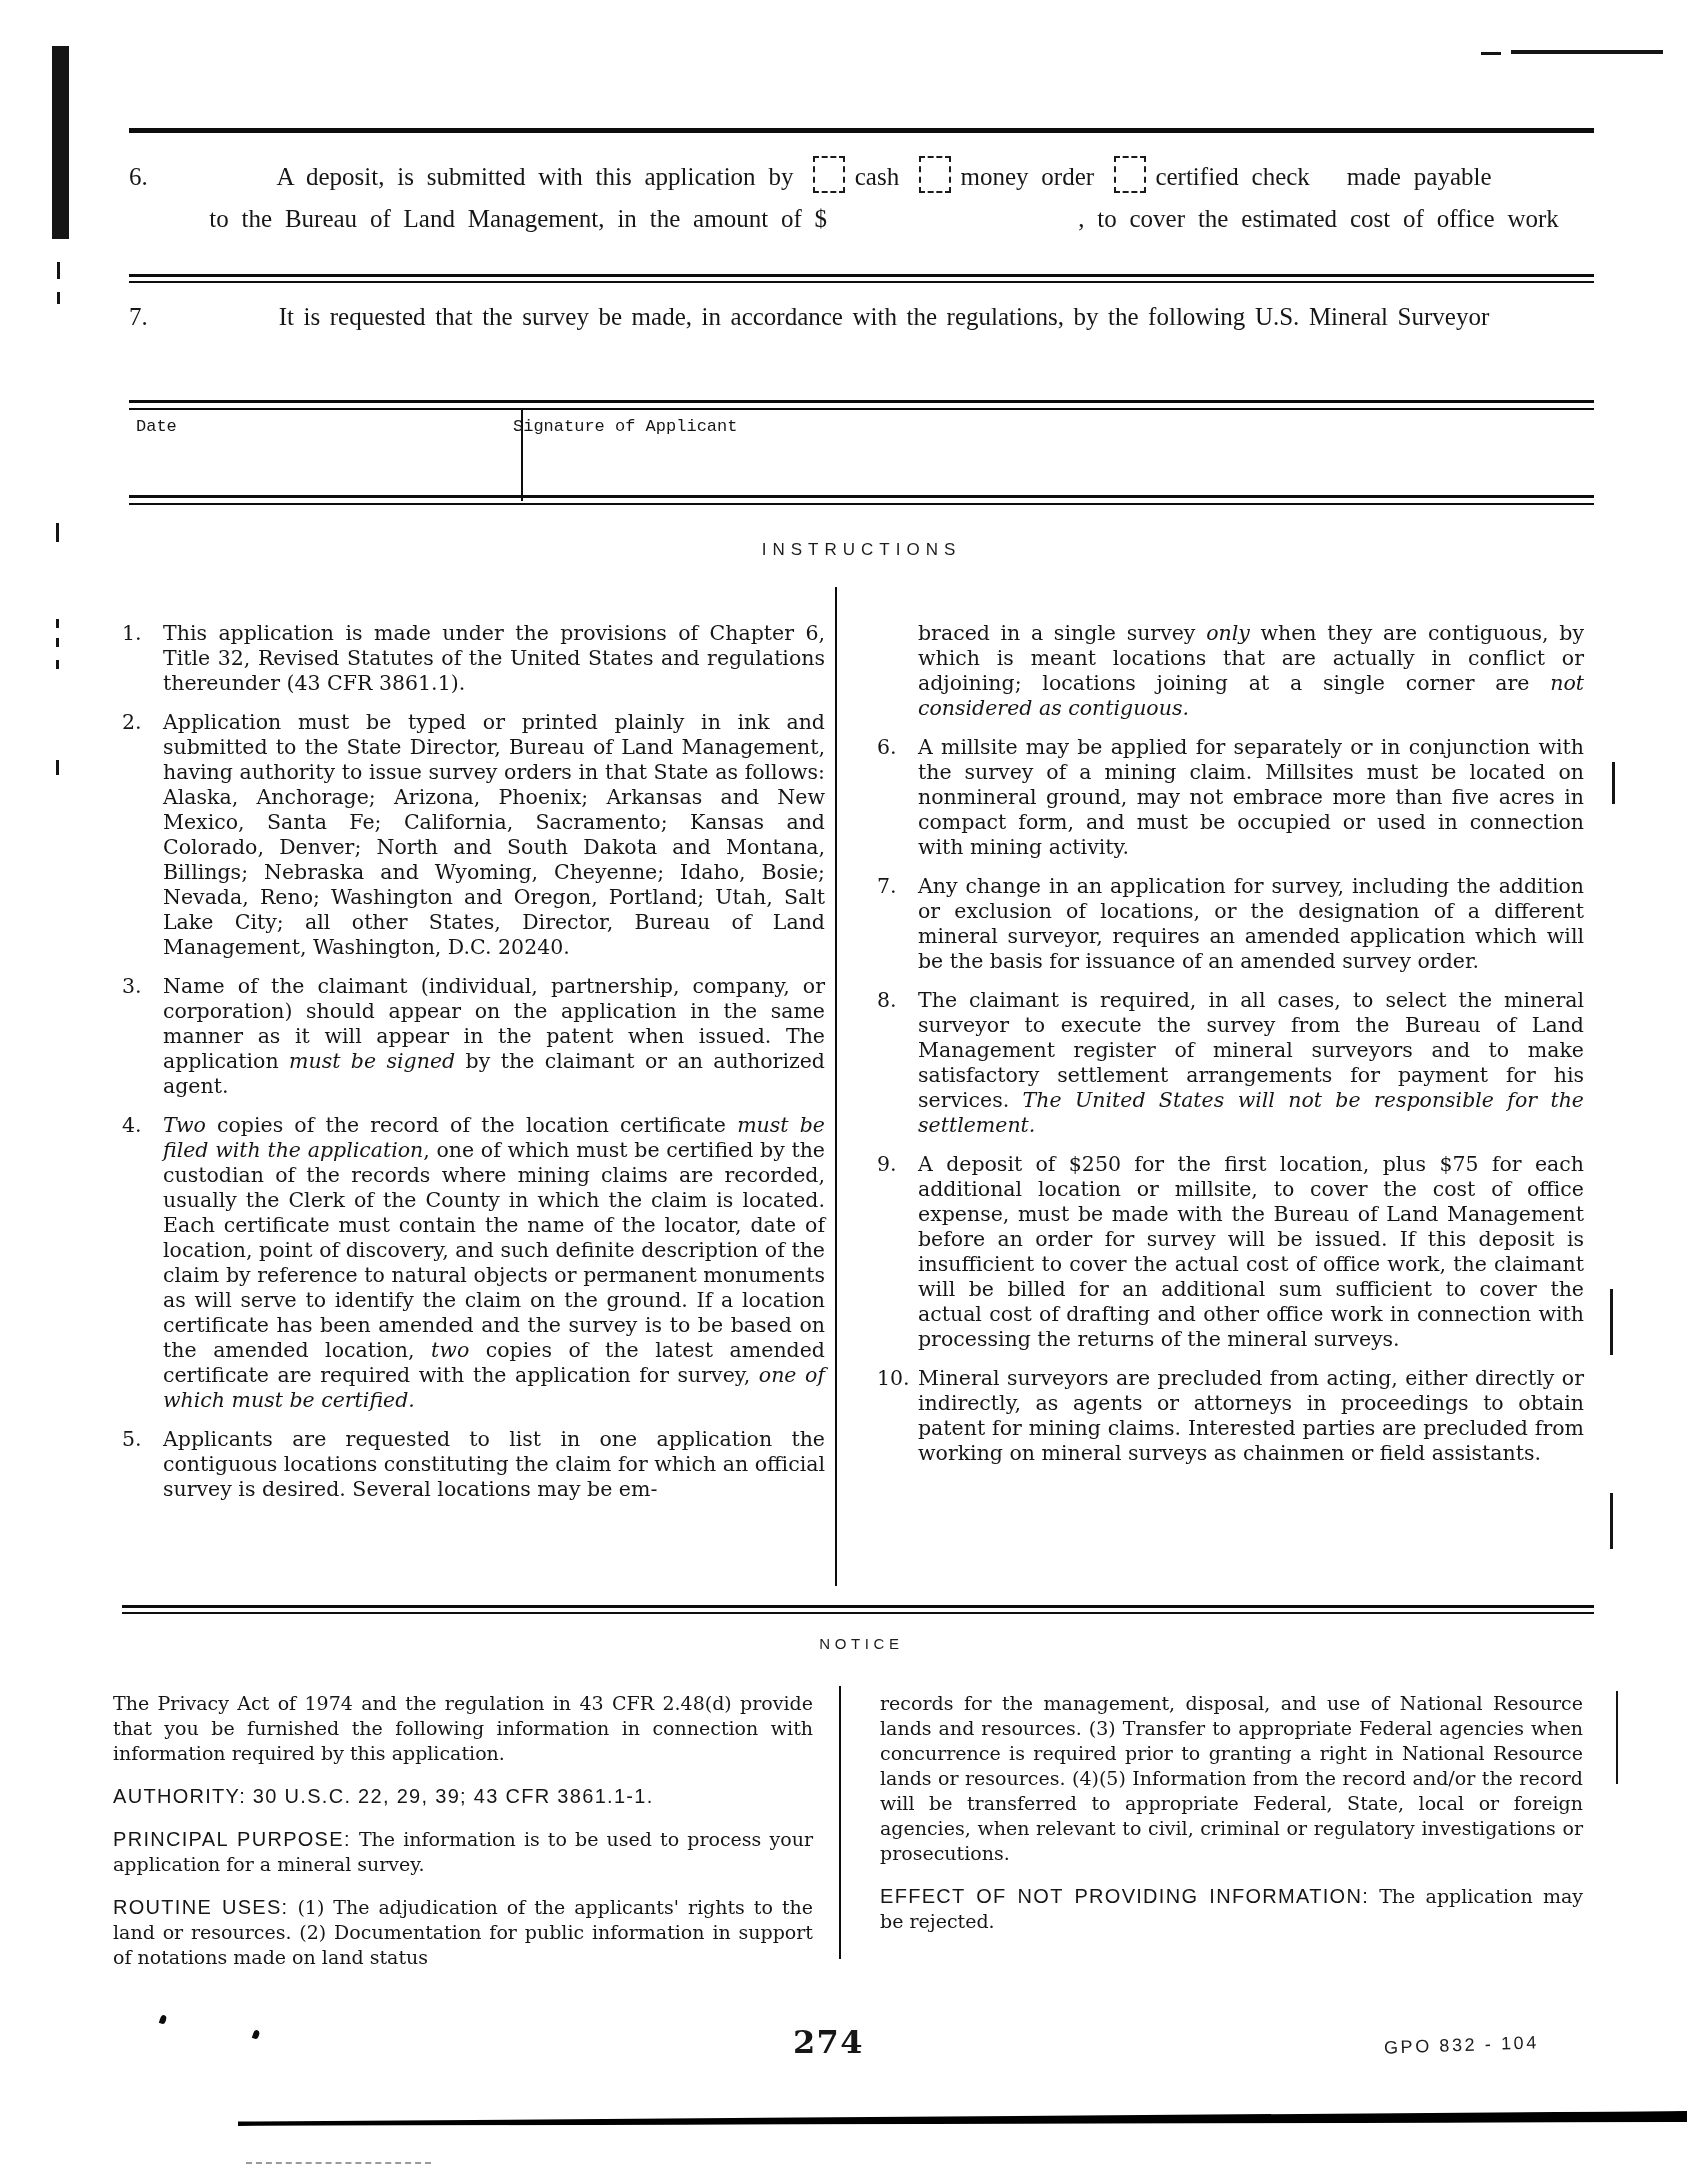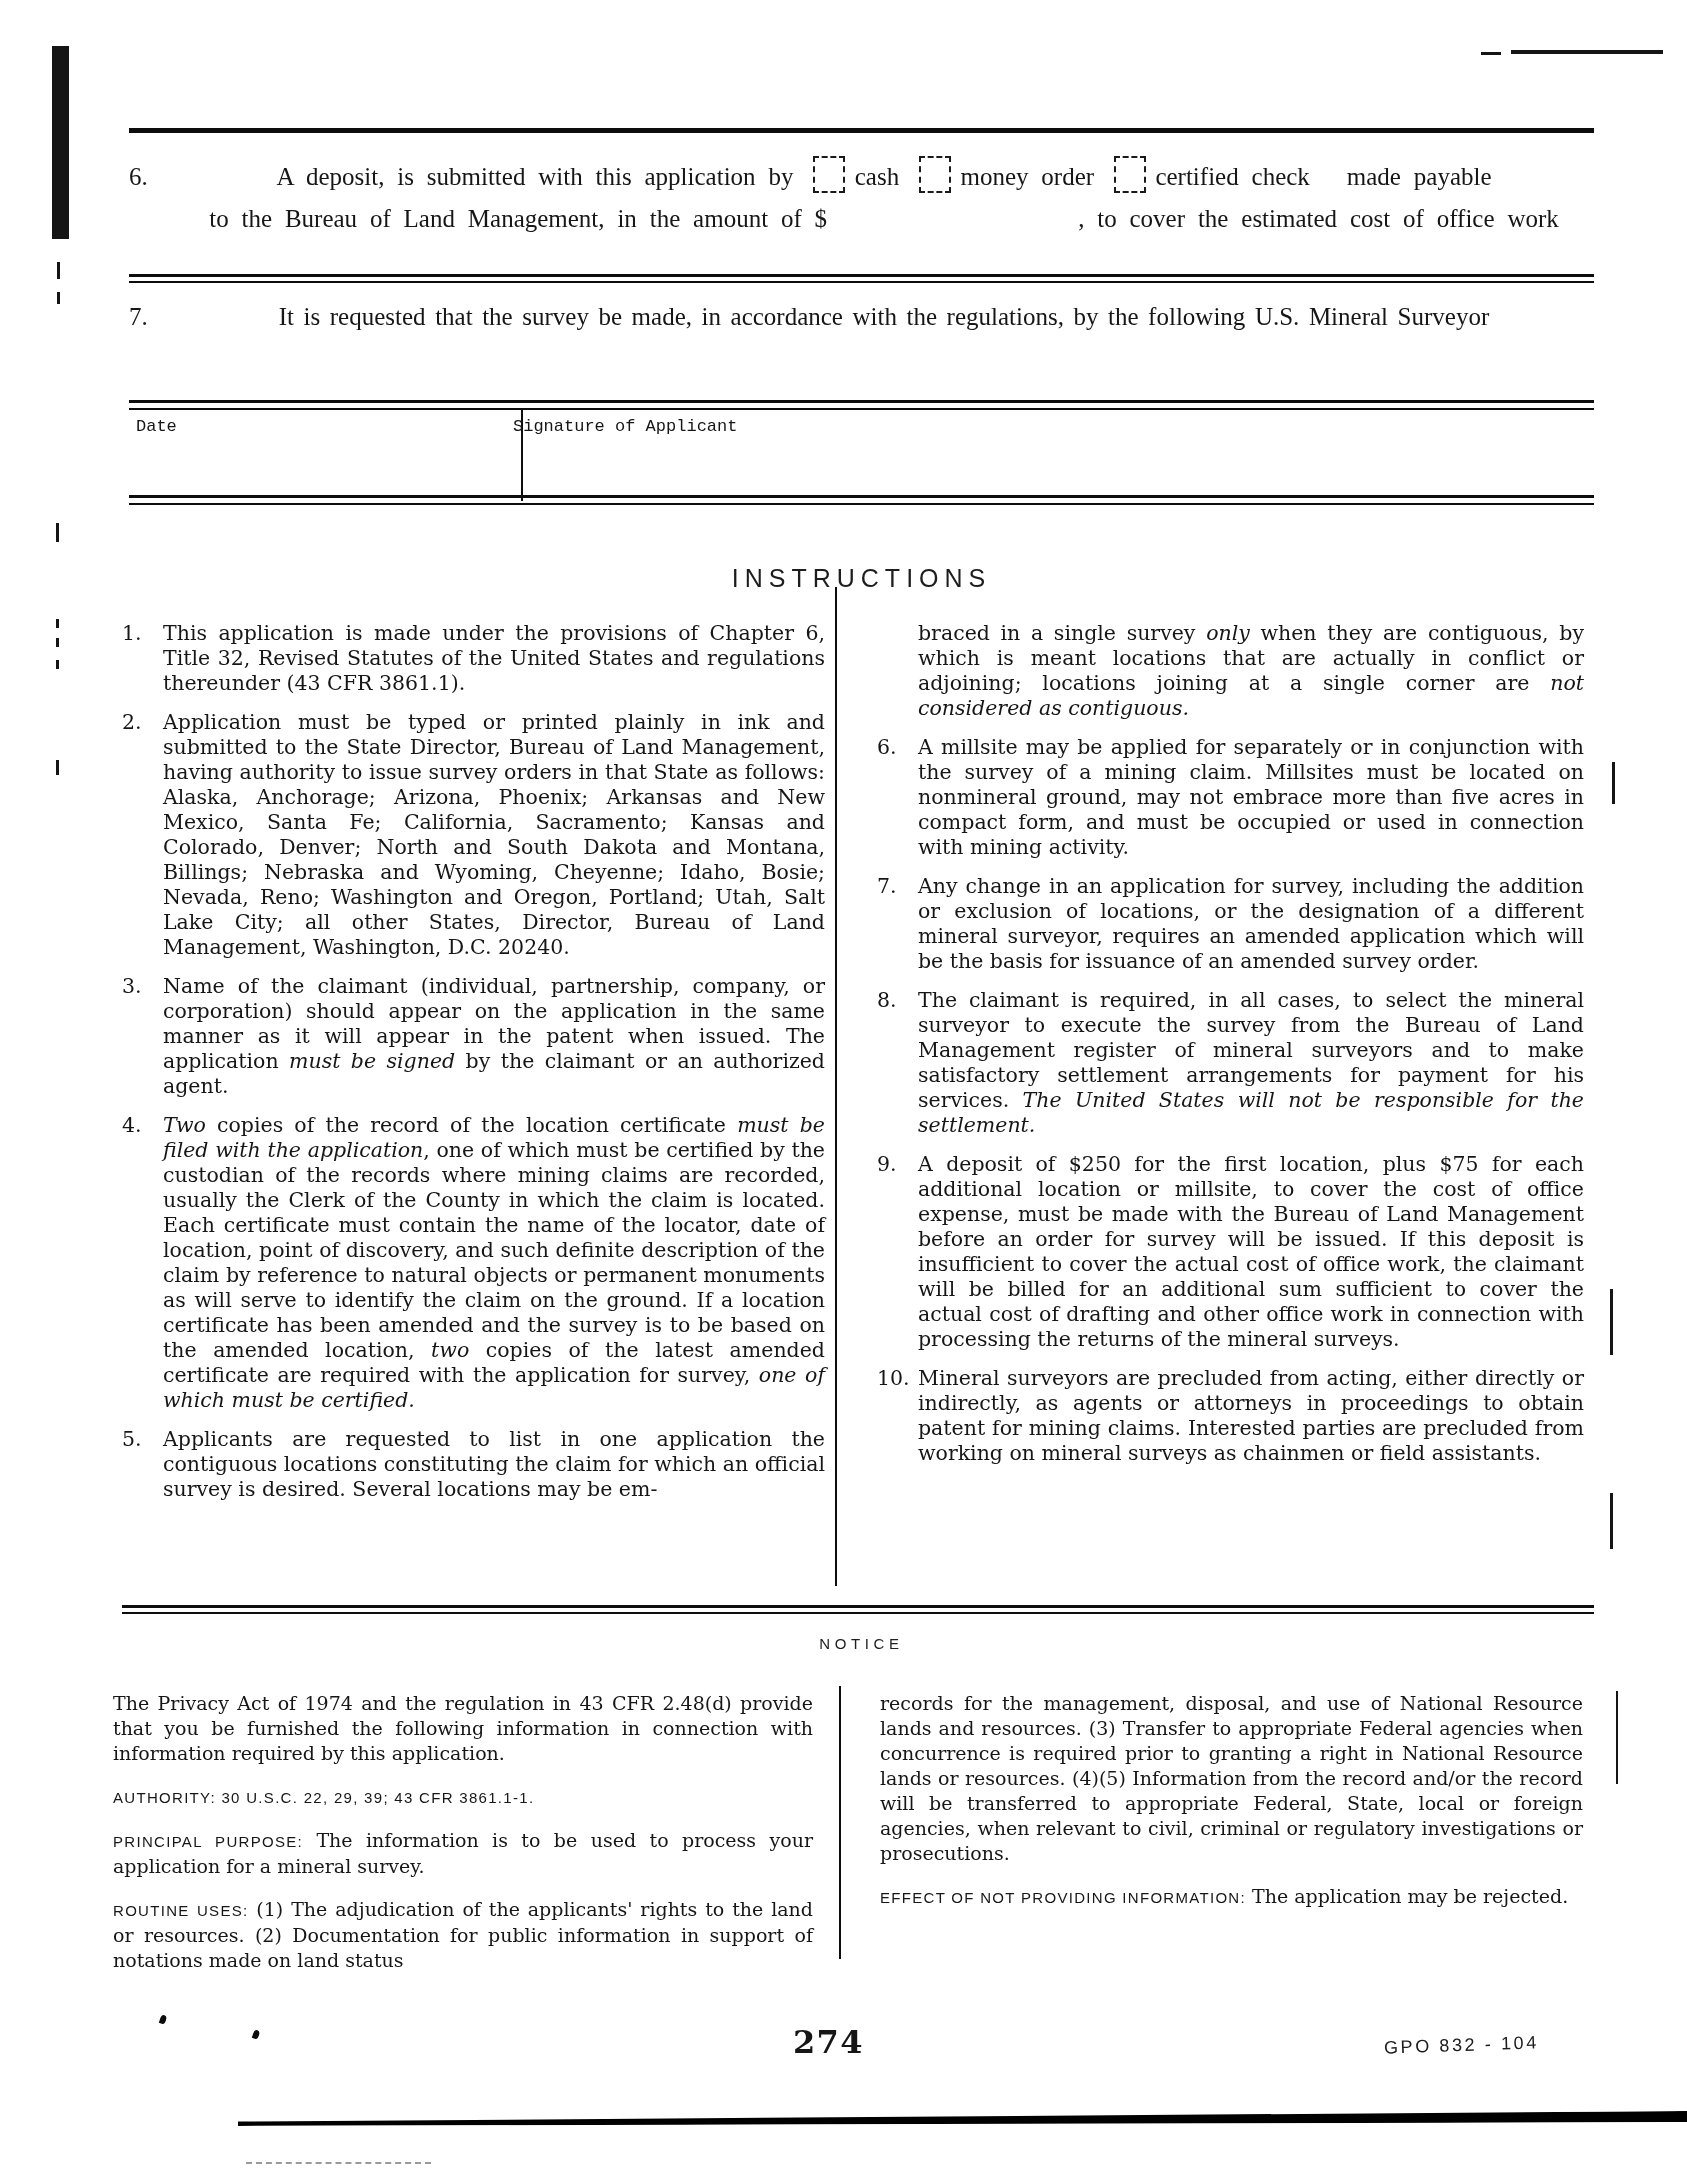--- a/index.html
+++ b/index.html
@@ -18,29 +18,29 @@
   .madepayable{margin-left:37px;}
   .amount-blank{display:inline-block;width:251px;}
 
   
   .tbl-label{position:absolute;font-family:Liberation Mono, monospace;font-size:17px;}
   .cell-input{position:absolute;background:transparent;}
 
   
   .sec-title{position:absolute;left:129px;width:1465px;text-align:center;
              font-family:"Liberation Sans",sans-serif;font-weight:400;color:#1d1d1d;}
-  .ins-title{top:564px;font-size:25px;letter-spacing:6px;}
+  .ins-title{top:540px;font-size:17px;letter-spacing:6px;}
   .not-title{top:1635px;font-size:15px;letter-spacing:4.6px;}
 
   .col{position:absolute;}
   .ins-item{display:flex;margin-bottom:14px;}
   .ins-item .num{flex:none;width:41px;font-size:20.5px;line-height:25px;}
   .ins-item .body{flex:1;text-align:justify;font-size:20.5px;line-height:25px;}
   .it{font-style:italic;}
-  .lbl{font-family:"Liberation Sans",sans-serif;letter-spacing:1.3px;font-size:15px;}
+  .lbl{font-family:"Liberation Sans",sans-serif;letter-spacing:1.3px;font-size:20px;}
 
   .col-ins-left{left:122px;top:621px;width:703px;}
   .col-ins-right{left:877px;top:621px;width:707px;}
   .notice-col .ins-item{margin-bottom:18px;}
   .notice-col .ins-item .body{font-size:19px;line-height:25px;}
   .col-not-left{left:113px;top:1691px;width:700px;}
   .col-not-right{left:880px;top:1691px;width:703px;}
 
   
   .page-num{position:absolute;left:793px;top:2023px;font-size:32px;font-weight:700;

